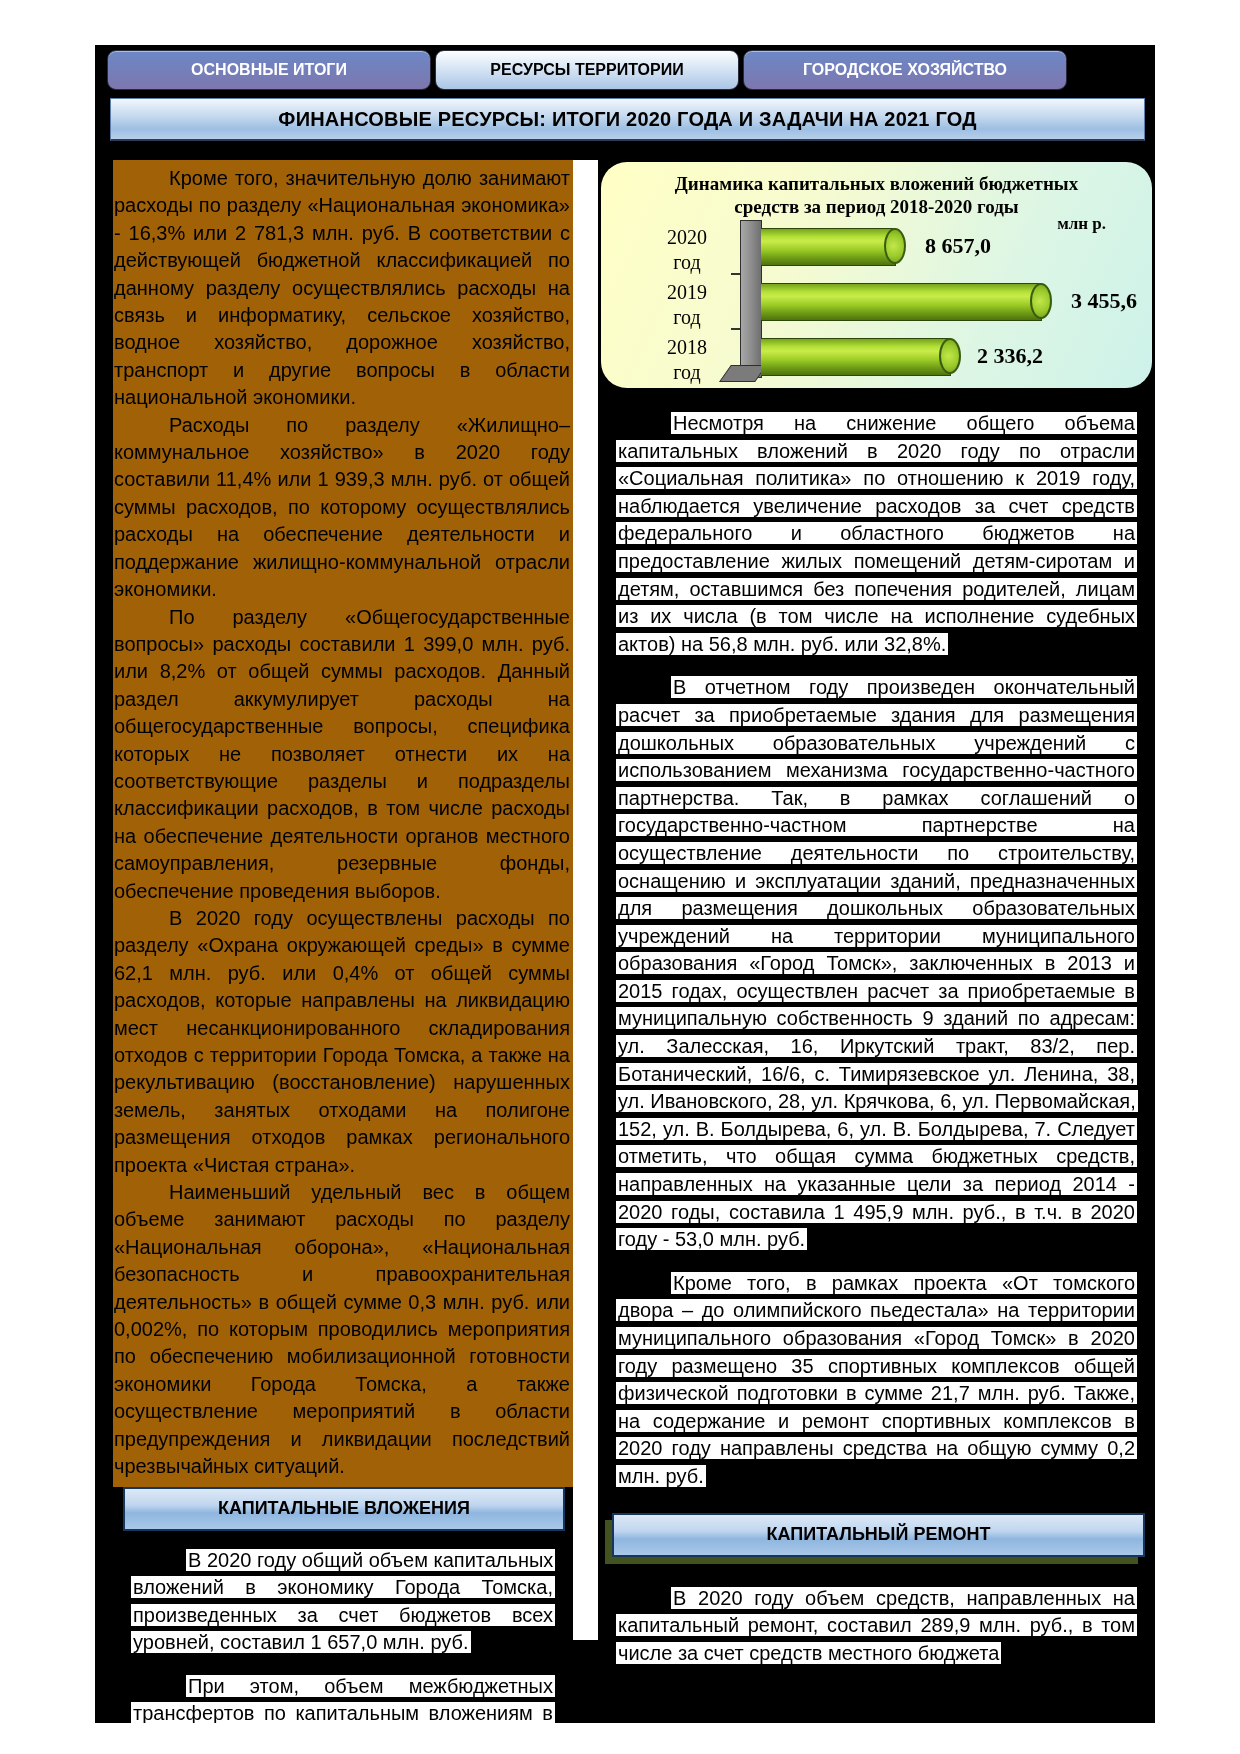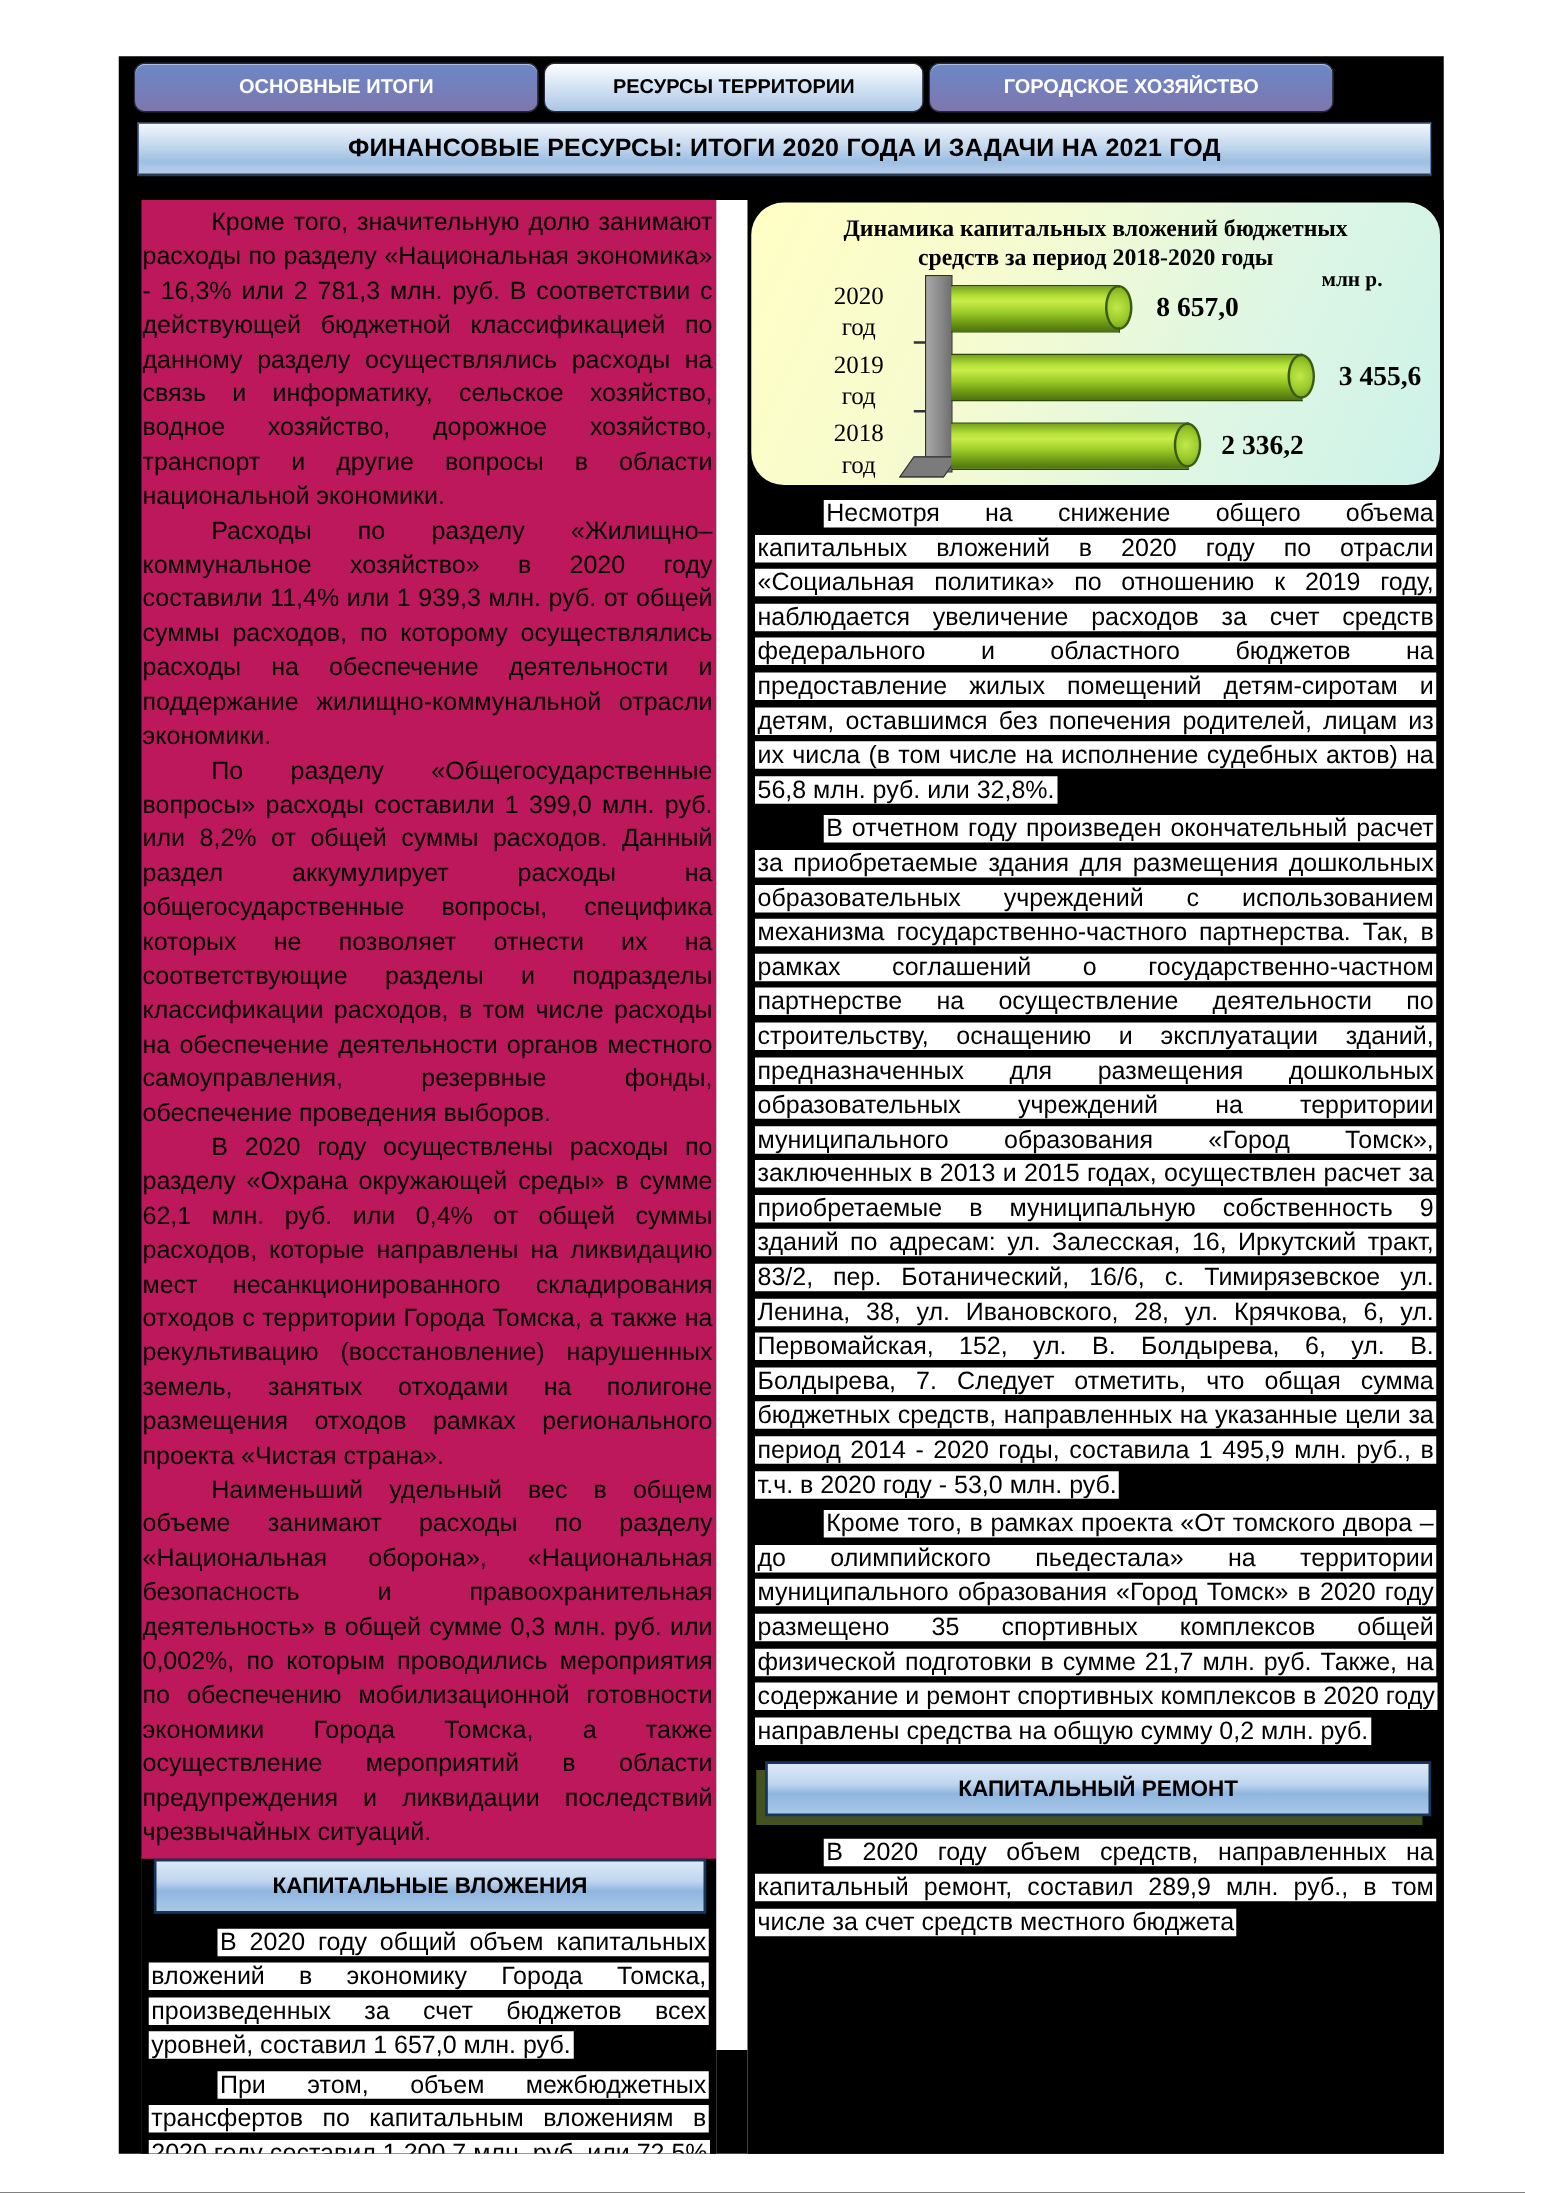--- a/index.html
+++ b/index.html
@@ -31,33 +31,33 @@
     background:linear-gradient(to bottom,#f1f7fd 0%,#c3d7ed 45%,#9dbfe3 75%,#b8cfe9 100%);
     border:1px solid #5f7dab;border-bottom:2px solid #2b3b55;
     display:flex;align-items:center;justify-content:center;
     font-weight:bold;font-size:20px;color:#000;letter-spacing:.2px;
   }
   
   .content{
     position:absolute;left:18px;top:115px;right:0;bottom:0;
     display:flex;background:#000;overflow:hidden;
   }
-  .col-left{width:460px;background:#be185d;display:flex;flex-direction:column;}
+  .col-left{width:460px;background:#a16207;display:flex;flex-direction:column;}
   .left-paras{padding:5px 3px 0 1px;}
   .gutter{width:25px;background:#fff;position:relative;}
   .gutter-bottom{position:absolute;left:0;right:0;bottom:0;height:83px;background:#000;}
   .col-right{flex:1;background:#000;display:flex;flex-direction:column;}
 
   p.para{
     margin:0;font-size:20px;line-height:27.4px;text-align:justify;
     text-indent:55px;color:#000;
   }
   .left-black{flex:1;background:#000;margin-top:6px;padding-top:0;}
   p.hl{
-    margin:4px;font-size:20px;line-height:27.6px;text-align:justify;
+    margin:16px;font-size:20px;line-height:27.6px;text-align:justify;
     text-indent:55px;color:#000;padding:0 2px;
   }
   p.hl span{
     background:#fff;padding:0 2px;
     -webkit-box-decoration-break:clone;box-decoration-break:clone;
   }
   
   .section-banner{
     height:40px;display:flex;align-items:center;justify-content:center;
     background:linear-gradient(to bottom,#dce9f7 0%,#c0d6ee 40%,#8fb6e0 60%,#aac8e8 100%);

